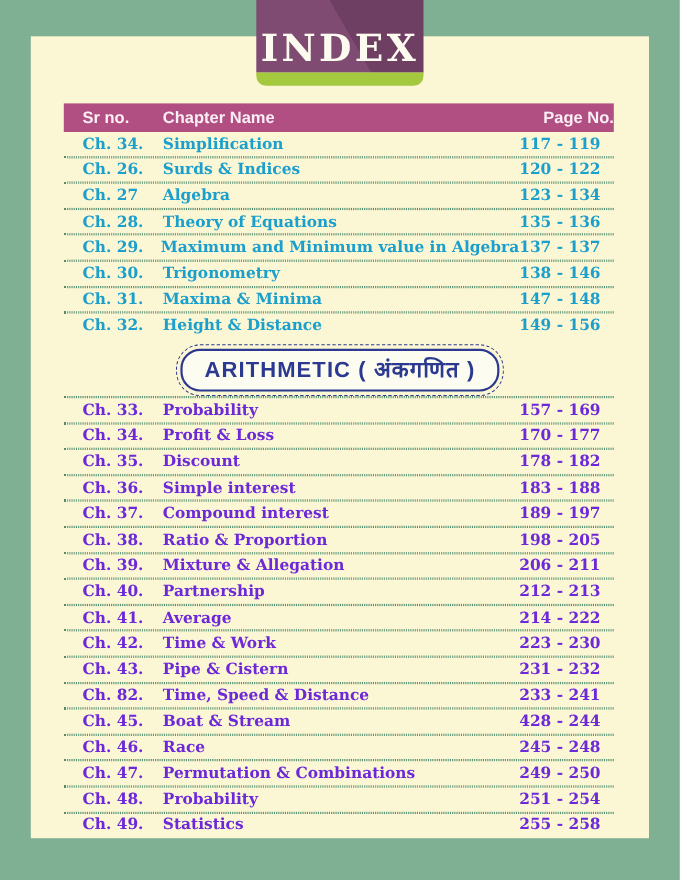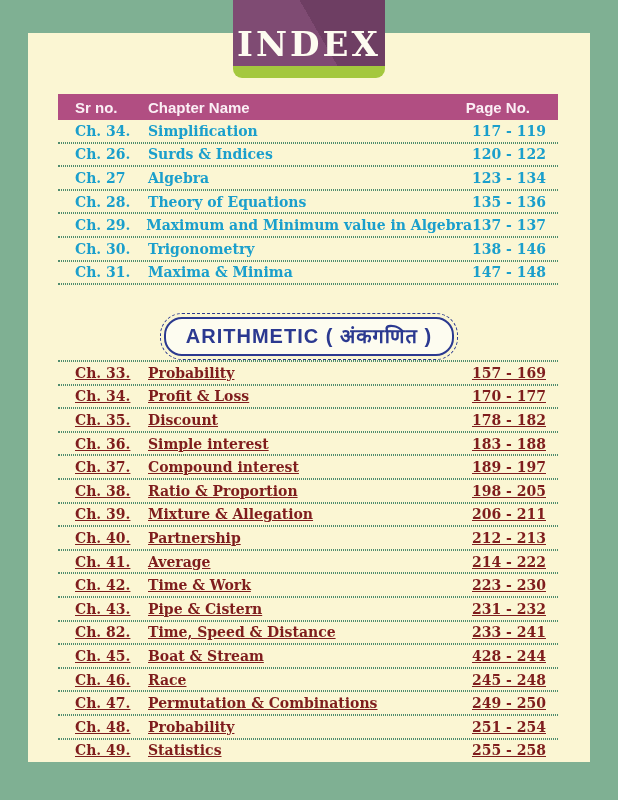--- a/index.html
+++ b/index.html
@@ -53,21 +53,21 @@
     left: 30px; top: 61px;
     width: 500px; height: 26px;
     background: #B14E82;
     color: #FBEFF5;
     font: bold 15px "Liberation Sans", sans-serif;
     display: flex;
     align-items: center;
   }
   .table-header .sr  { width: 73px; margin-left: 17px; }
   .table-header .chapter { flex: 1; }
-  .table-header .pages { padding-right: 28px; }
+  .table-header .pages { padding-right: 0; }
 
   
   .rows {
     position: absolute;
     left: 30px;
     width: 500px;
     font: bold 14px "DejaVu Serif", serif;
   }
   .rows-algebra    { top: 87px;  }
   .rows-arithmetic { top: 327px; }
@@ -161,29 +161,34 @@
           <span class="chapter">Trigonometry</span>
           <span class="pages">138 - 146</span>
         </div>
         <div class="sep"></div>
         <div class="row">
           <span class="sr">Ch. 31.</span>
           <span class="chapter">Maxima &amp; Minima</span>
           <span class="pages">147 - 148</span>
         </div>
         <div class="sep"></div>
+        <div class="row">
+          <span class="sr">Ch. 32.</span>
+          <span class="chapter">Height &amp; Distance</span>
+          <span class="pages">149 - 156</span>
+        </div>
       </div>
 
     <div class="section-badge-wrap">
       <div class="section-badge-outer">
         <div class="section-badge">ARITHMETIC ( अंकगणित )</div>
       </div>
     </div>
 
-    <div class="rows rows-arithmetic" style="color: #7f1d1d; text-decoration: underline;">
+    <div class="rows rows-arithmetic" style="color: #6d28d9;">
         <div class="sep"></div>
         <div class="row">
           <span class="sr">Ch. 33.</span>
           <span class="chapter">Probability</span>
           <span class="pages">157 - 169</span>
         </div>
         <div class="sep"></div>
         <div class="row">
           <span class="sr">Ch. 34.</span>
           <span class="chapter">Profit &amp; Loss</span>

